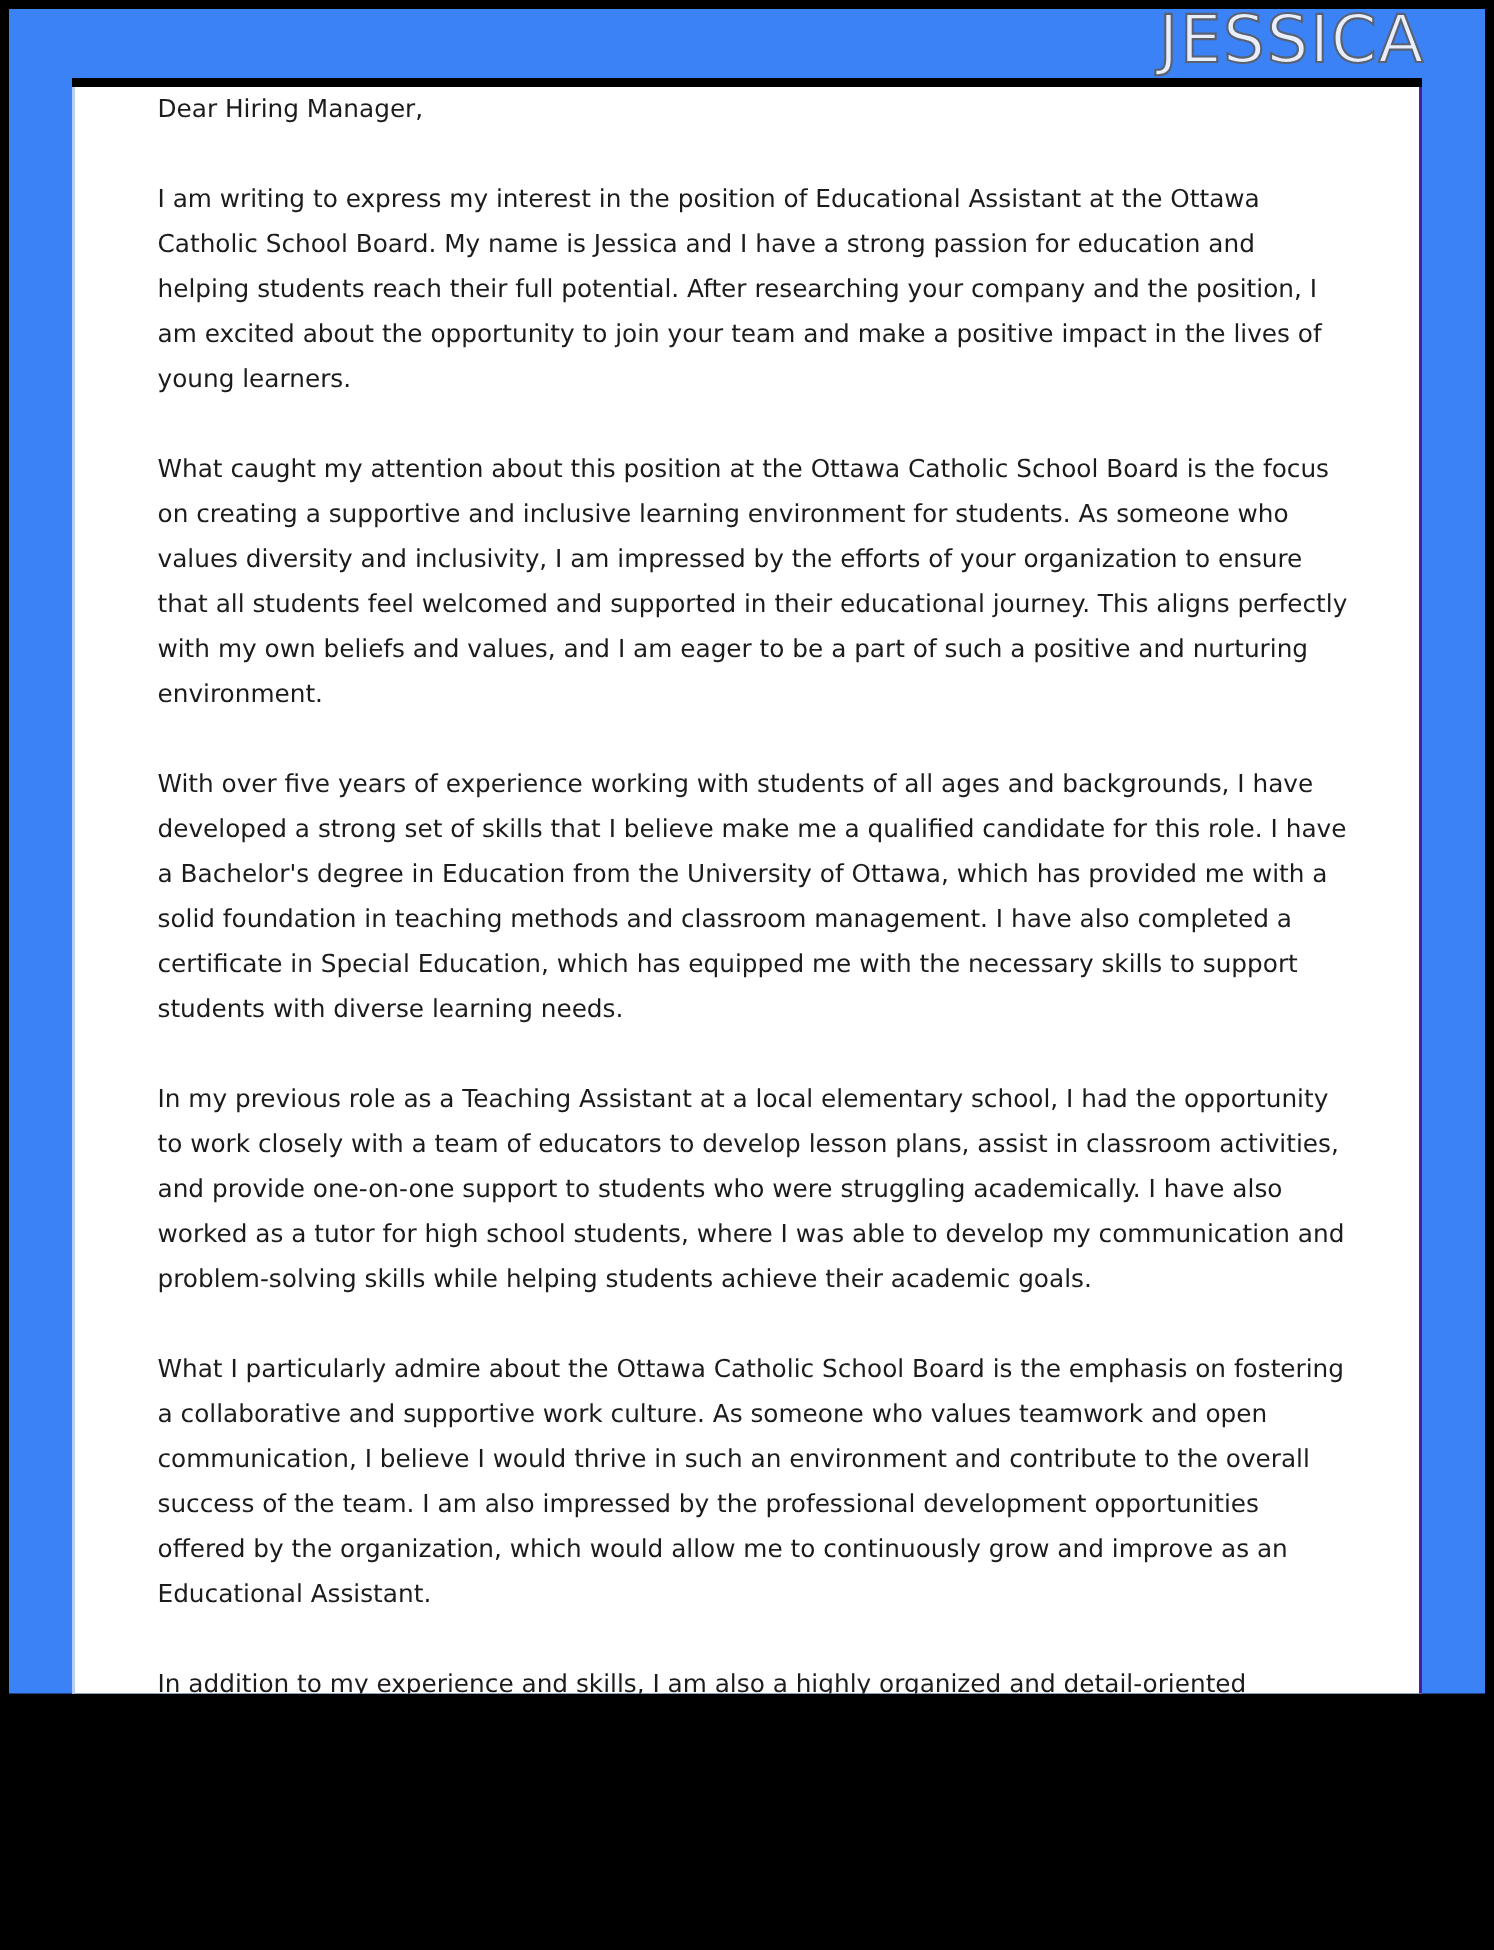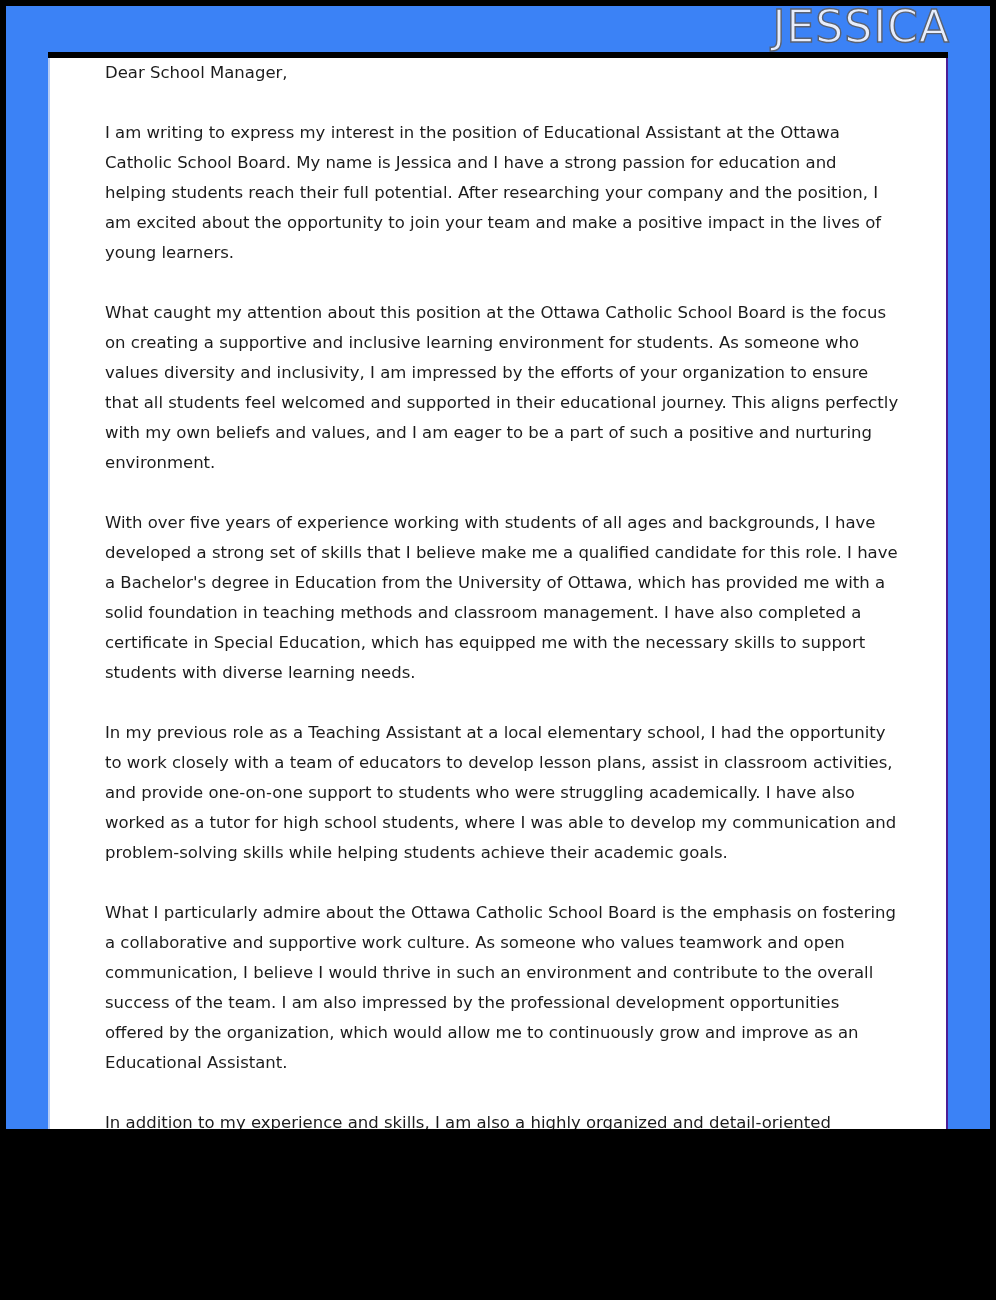--- a/index.html
+++ b/index.html
@@ -125,21 +125,21 @@
       <div class="name-title">JESSICA</div>
     </div>
 
     <div class="header-rule"></div>
 
     <div class="letter-sheet">
       <div class="watermark">Lazyapply.com</div>
     </div>
 
     <div class="letter-body">
-      <p>Dear School Manager,</p>
+      <p>Dear Hiring Manager,</p>
       <p>I am writing to express my interest in the position of Educational Assistant at the Ottawa Catholic School Board. My name is Jessica and I have a strong passion for education and helping students reach their full potential. After researching your company and the position, I am excited about the opportunity to join your team and make a positive impact in the lives of young learners.</p>
       <p>What caught my attention about this position at the Ottawa Catholic School Board is the focus on creating a supportive and inclusive learning environment for students. As someone who values diversity and inclusivity, I am impressed by the efforts of your organization to ensure that all students feel welcomed and supported in their educational journey. This aligns perfectly with my own beliefs and values, and I am eager to be a part of such a positive and nurturing environment.</p>
       <p>With over five years of experience working with students of all ages and backgrounds, I have developed a strong set of skills that I believe make me a qualified candidate for this role. I have a Bachelor's degree in Education from the University of Ottawa, which has provided me with a solid foundation in teaching methods and classroom management. I have also completed a certificate in Special Education, which has equipped me with the necessary skills to support students with diverse learning needs.</p>
       <p>In my previous role as a Teaching Assistant at a local elementary school, I had the opportunity to work closely with a team of educators to develop lesson plans, assist in classroom activities, and provide one-on-one support to students who were struggling academically. I have also worked as a tutor for high school students, where I was able to develop my communication and problem-solving skills while helping students achieve their academic goals.</p>
       <p>What I particularly admire about the Ottawa Catholic School Board is the emphasis on fostering a collaborative and supportive work culture. As someone who values teamwork and open communication, I believe I would thrive in such an environment and contribute to the overall success of the team. I am also impressed by the professional development opportunities offered by the organization, which would allow me to continuously grow and improve as an Educational Assistant.</p>
       <p>In addition to my experience and skills, I am also a highly organized and detail-oriented individual. I have a strong ability to multitask and manage my time effectively, which is crucial in a fast-paced and dynamic environment such as a school setting. I am also patient, empathetic, and have a natural ability to connect with students and build positive</p>
     </div>
 
   </div>
 </div>

